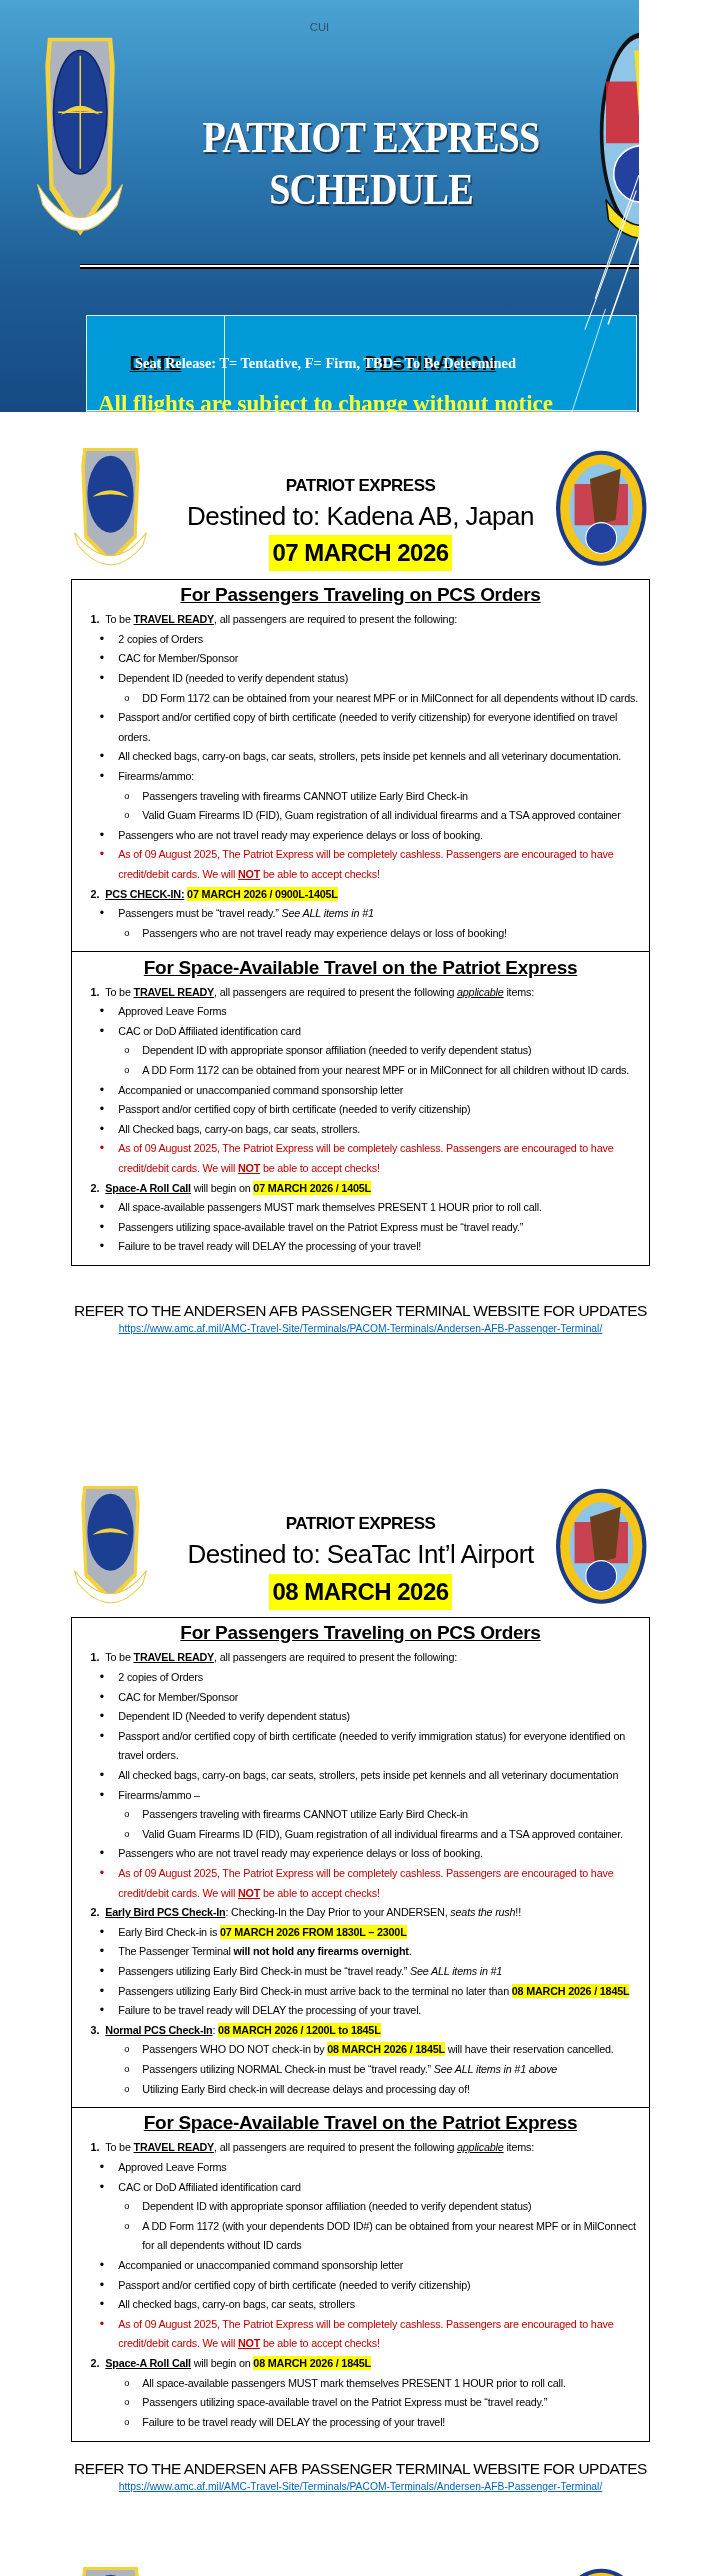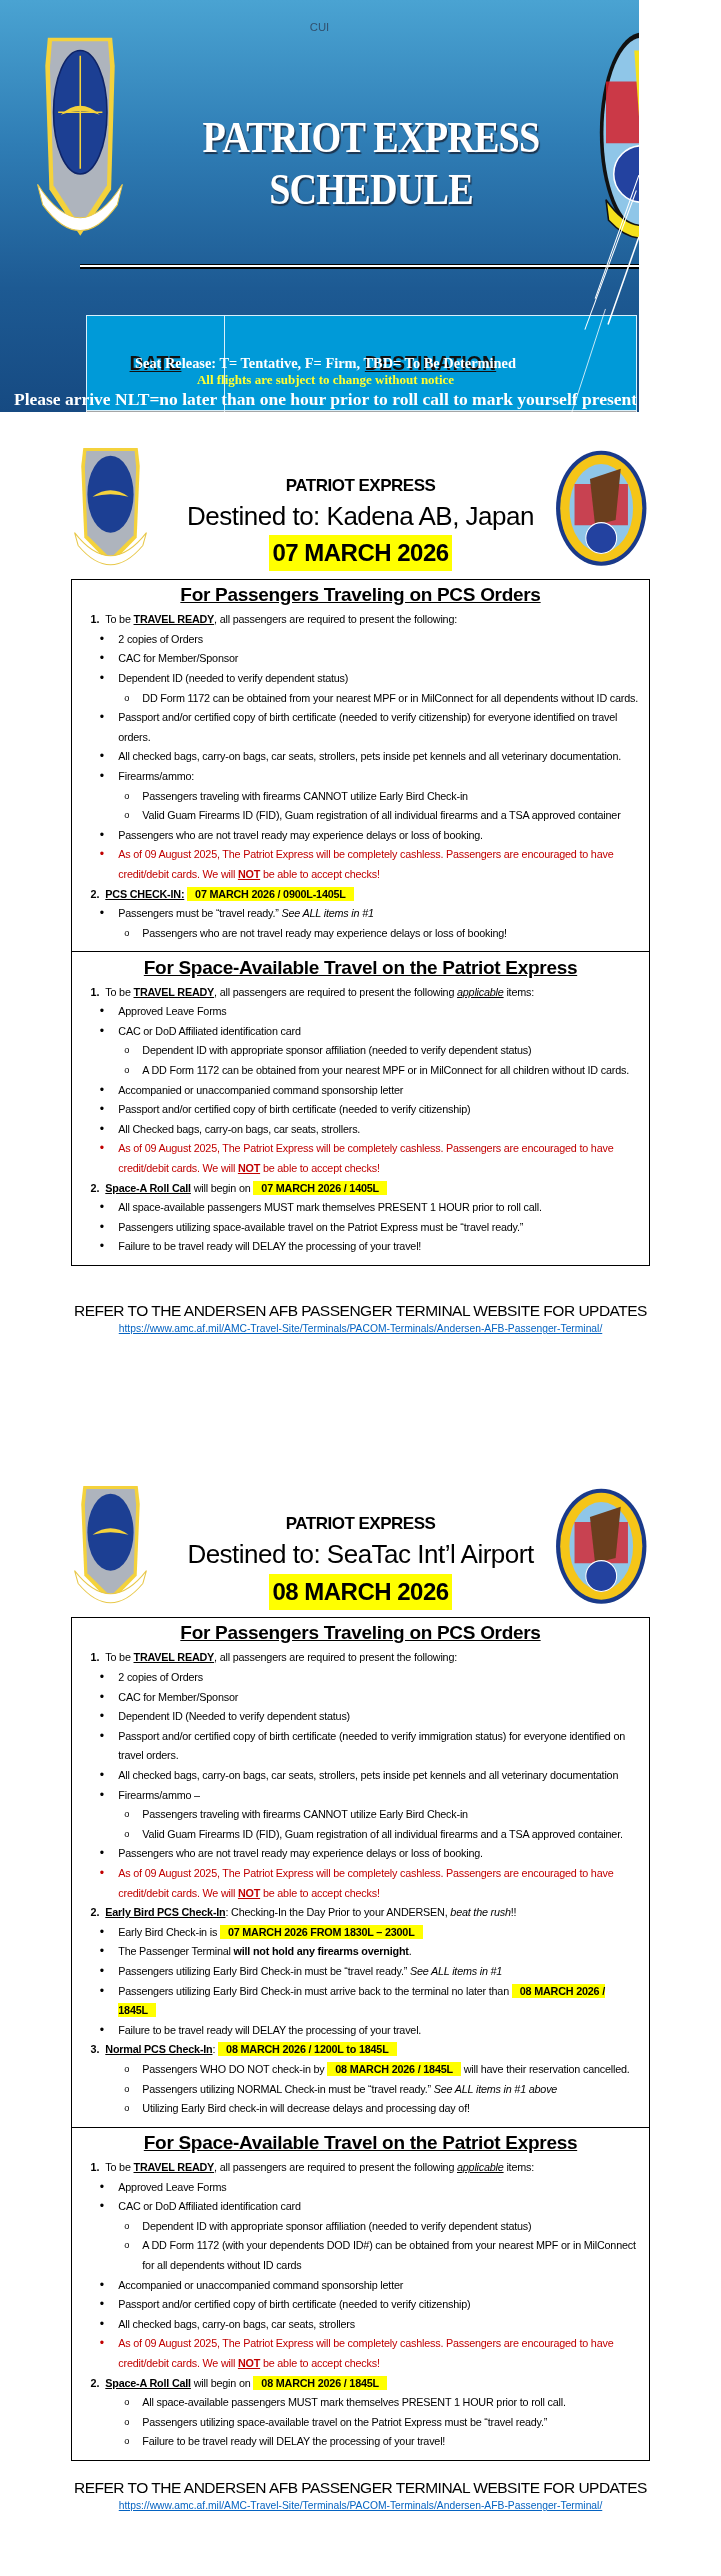--- a/index.html
+++ b/index.html
@@ -7,21 +7,21 @@
   .cover { position: relative; width: 639px; height: 412px; background: linear-gradient(180deg, #4aa3d2 0%, #2f7db5 35%, #1d5a93 70%, #164a82 100%); overflow: hidden; }
   .cui { position: absolute; top: 20.6px; left: 0; width: 100%; text-align: center; font-size: 11.3px; color: #31506e; font-family: "Liberation Sans Narrow", "Liberation Sans", sans-serif; }
   .cover-title { position: absolute; top: 111px; left: 170px; width: 402px; text-align: center; font-family: "Liberation Serif", serif; font-weight: bold; font-size: 45px; color: #fff; letter-spacing: -1px; text-shadow: 1.5px 1.5px 1px #1c3550; transform: scaleX(0.85); transform-origin: center; }
   .cover-rule { position: absolute; top: 264px; left: 80px; width: 563px; height: 5.2px; background: #fff; border-top: 1.5px solid #000; border-bottom: 2.1px solid #000; }
   .amc-logo { position: absolute; }
   .sched-table { position: absolute; top: 315px; left: 86px; width: 551px; border-collapse: collapse; }
   .sched-table th { background: #009ad8; height: 95px; font-size: 19.6px; font-weight: bold; text-decoration: underline; color: #111; border: 1px solid #d9f0fb; }
   .sched-table td { background: #a6a6a6; height: 88px; font-size: 20.6px; font-weight: bold; text-align: center; color: #111; border: 1.5px solid #e8e8e8; letter-spacing: -0.5px; }
   .sched-table .c-date { width: 138px; }
   .n1 { color: #fff; font-size: 14.4px; margin-top: 0; }
-  .n2 { color: #ffff33; font-size: 13px; margin-top: 0; }
+  .n2 { color: #ffff33; font-size: 23px; margin-top: 19px; }
   .n3 { color: #fff; font-size: 17.5px; margin-top: 1px; }
   .slashes { position: absolute; right: 0; top: 175px; width: 98px; height: 237px; }
   
   .page { position: relative; width: 721px; }
   .hdr { position: relative; height: 134px; }
   .hdr .left-logo { position: absolute; left: 72px; top: 0; }
   .hdr .right-logo { position: absolute; right: 72px; top: 2.6px; }
   .hdr-text { position: absolute; left: 0; width: 100%; text-align: center; top: 31px; }
   .pe { font-size: 17px; font-weight: bold; letter-spacing: -0.5px; }
   .dest { font-size: 26px; margin-top: 5.2px; letter-spacing: -0.5px; }
@@ -32,21 +32,21 @@
   .sec-title { text-align: center; font-weight: bold; font-size: 19px; text-decoration: underline; margin-bottom: 4.1px; letter-spacing: -0.3px; }
   .line { font-size: 10.8px; line-height: 19.6px; position: relative; letter-spacing: -0.2px; }
   .num { padding-left: 24px; }
   .num .n { position: absolute; left: 9.3px; font-weight: bold; }
   .bul { padding-left: 37px; }
   .bul::before { content: "\2022"; position: absolute; left: 18.5px; font-size: 12.4px; }
   .sub { padding-left: 61px; }
   .sub::before { content: "o"; position: absolute; left: 43px; font-size: 9.3px; }
   .red { color: #c00000; }
   .red.bul::before { color: #c00000; }
-  .hl { background: #ffff00; font-weight: bold; padding: 1px 8px; }
+  .hl { background: #ffff00; font-weight: bold; padding: 1px 0; }
   .b { font-weight: bold; }
   .u { text-decoration: underline; }
   .i { font-style: italic; }
   .refer { text-align: center; margin-top: 26px; }
   .refer-title { font-size: 15.5px; letter-spacing: -0.5px; }
   .refer-link { font-size: 10.3px; color: #0563c1; text-decoration: underline; margin-top: 3.1px; display: inline-block; }
 </style>
 </head>
 <body>
 
@@ -191,21 +191,21 @@
       <div class="line bul">2 copies of Orders</div>
       <div class="line bul">CAC for Member/Sponsor</div>
       <div class="line bul">Dependent ID (Needed to verify dependent status)</div>
       <div class="line bul">Passport and/or certified copy of birth certificate (needed to verify immigration status) for everyone identified on travel orders.</div>
       <div class="line bul">All checked bags, carry-on bags, car seats, strollers, pets inside pet kennels and all veterinary documentation</div>
       <div class="line bul">Firearms/ammo –</div>
       <div class="line sub">Passengers traveling with firearms CANNOT utilize Early Bird Check-in</div>
       <div class="line sub">Valid Guam Firearms ID (FID), Guam registration of all individual firearms and a TSA approved container.</div>
       <div class="line bul">Passengers who are not travel ready may experience delays or loss of booking.</div>
       <div class="line bul red"><span>As of 09 August 2025, The Patriot Express will be completely cashless. Passengers are encouraged to have credit/debit cards. We will </span><span class="b u">NOT</span><span> be able to accept checks!</span></div>
-      <div class="line num"><span class="n">2.</span><span class="b u">Early Bird PCS Check-In</span><span>: Checking-In the Day Prior to your ANDERSEN, </span><span class="i">beat the rush</span><span>!!</span></div>
+      <div class="line num"><span class="n">2.</span><span class="b u">Early Bird PCS Check-In</span><span>: Checking-In the Day Prior to your ANDERSEN, </span><span class="i">seats the rush</span><span>!!</span></div>
       <div class="line bul"><span>Early Bird Check-in is </span><span class="hl">07 MARCH 2026 FROM 1830L – 2300L</span></div>
       <div class="line bul"><span>The Passenger Terminal </span><span class="b">will not hold any firearms overnight</span>.</div>
       <div class="line bul"><span>Passengers utilizing Early Bird Check-in must be “travel ready.” </span><span class="i">See ALL items in #1</span></div>
       <div class="line bul"><span>Passengers utilizing Early Bird Check-in must arrive back to the terminal no later than </span><span class="hl">08 MARCH 2026 / 1845L</span></div>
       <div class="line bul">Failure to be travel ready will DELAY the processing of your travel.</div>
       <div class="line num"><span class="n">3.</span><span class="b u">Normal PCS Check-In</span>: <span class="hl">08 MARCH 2026 / 1200L to 1845L</span></div>
       <div class="line sub"><span>Passengers WHO DO NOT check-in by </span><span class="hl">08 MARCH 2026 / 1845L</span><span> will have their reservation cancelled.</span></div>
       <div class="line sub"><span>Passengers utilizing NORMAL Check-in must be “travel ready.” </span><span class="i">See ALL items in #1 above</span></div>
       <div class="line sub">Utilizing Early Bird check-in will decrease delays and processing day of!</div>
     </div>

